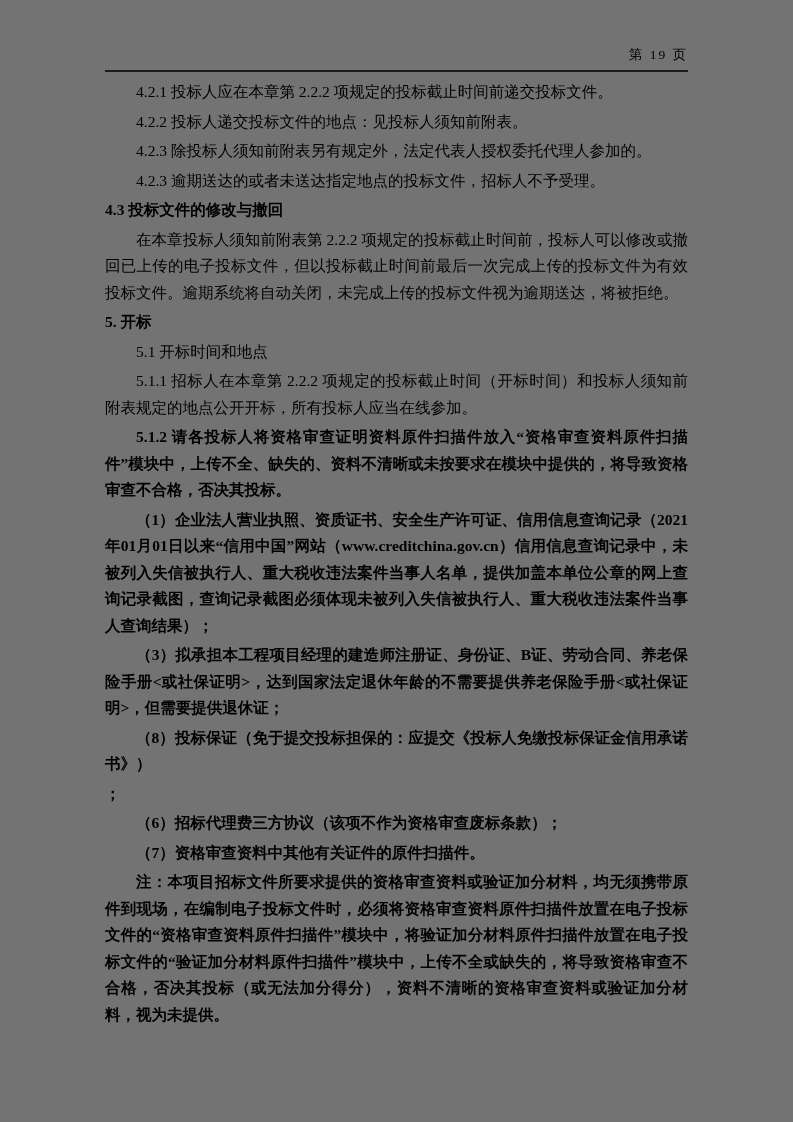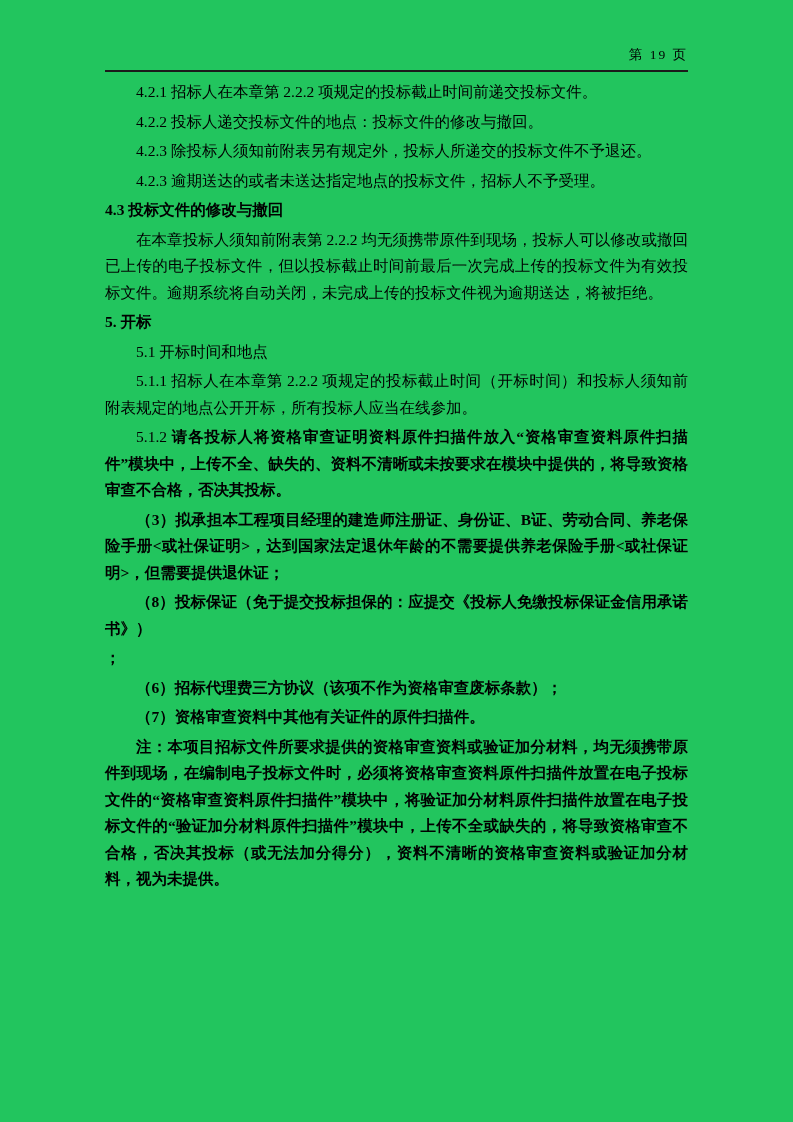--- a/index.html
+++ b/index.html
@@ -5,21 +5,21 @@
   html, body {
     margin: 0;
     padding: 0;
     background: #ffffff;
   }
   .page {
     position: relative;
     width: 793px;
     height: 1122px;
     margin: 0 auto;
-    background: #22c55e;
+    background: #737373;
     box-sizing: border-box;
     padding: 46px 105px 0 105px;
     font-family: "Liberation Serif", "DejaVu Serif", serif;
     color: #000000;
     overflow: hidden;
   }
   .page-header {
     text-align: right;
     font-size: 13.5px;
     line-height: 18px;
@@ -33,48 +33,49 @@
   .content p {
     margin: 0 0 3px 0;
     font-size: 15.5px;
     line-height: 26.5px;
     text-align: justify;
     word-break: break-all;
   }
   .h { font-weight: bold; }          
   .ind { text-indent: 31px; }        
   .b { font-weight: bold; }          
-  .reg { font-weight: normal; }
+  .reg { font-weight: bold; }
 </style>
 </head>
 <body>
 
 <div class="page">
 
   <div class="page-header">
     <span>第 19 页</span>
   </div>
 
   <div class="content">
 
 
-    <p class="ind">4.2.1 招标人在本章第 2.2.2 项规定的投标截止时间前递交投标文件。</p>
-    <p class="ind">4.2.2 投标人递交投标文件的地点：投标文件的修改与撤回。</p>
-    <p class="ind">4.2.3 除投标人须知前附表另有规定外，投标人所递交的投标文件不予退还。</p>
+    <p class="ind">4.2.1 投标人应在本章第 2.2.2 项规定的投标截止时间前递交投标文件。</p>
+    <p class="ind">4.2.2 投标人递交投标文件的地点：见投标人须知前附表。</p>
+    <p class="ind">4.2.3 除投标人须知前附表另有规定外，法定代表人授权委托代理人参加的。</p>
     <p class="ind">4.2.3 逾期送达的或者未送达指定地点的投标文件，招标人不予受理。</p>
 
     <p class="h">4.3 投标文件的修改与撤回</p>
-    <p class="ind">在本章投标人须知前附表第 2.2.2 均无须携带原件到现场，投标人可以修改或撤回已上传的电子投标文件，但以投标截止时间前最后一次完成上传的投标文件为有效投标文件。逾期系统将自动关闭，未完成上传的投标文件视为逾期送达，将被拒绝。</p>
+    <p class="ind">在本章投标人须知前附表第 2.2.2 项规定的投标截止时间前，投标人可以修改或撤回已上传的电子投标文件，但以投标截止时间前最后一次完成上传的投标文件为有效投标文件。逾期系统将自动关闭，未完成上传的投标文件视为逾期送达，将被拒绝。</p>
 
     <p class="h">5. 开标</p>
     <p class="ind">5.1 开标时间和地点</p>
     <p class="ind">5.1.1 招标人在本章第 2.2.2 项规定的投标截止时间（开标时间）和投标人须知前附表规定的地点公开开标，所有投标人应当在线参加。</p>
 
     <p class="ind"><span class="reg">5.1.2 </span><span class="b">请各投标人将资格审查证明资料原件扫描件放入“资格审查资料原件扫描件”模块中，上传不全、缺失的、资料不清晰或未按要求在模块中提供的，将导致资格审查不合格，否决其投标。</span></p>
 
+    <p class="ind b">（1）企业法人营业执照、资质证书、安全生产许可证、信用信息查询记录（2021年01月01日以来“信用中国”网站（www.creditchina.gov.cn）信用信息查询记录中，未被列入失信被执行人、重大税收违法案件当事人名单，提供加盖本单位公章的网上查询记录截图，查询记录截图必须体现未被列入失信被执行人、重大税收违法案件当事人查询结果）；</p>
     <p class="ind b">（3）拟承担本工程项目经理的建造师注册证、身份证、B证、劳动合同、养老保险手册&lt;或社保证明&gt;，达到国家法定退休年龄的不需要提供养老保险手册&lt;或社保证明&gt;，但需要提供退休证；</p>
     <p class="ind b">（8）投标保证（免于提交投标担保的：应提交《投标人免缴投标保证金信用承诺书》）</p>
     <p class="b">；</p>
     <p class="ind b">（6）招标代理费三方协议（该项不作为资格审查废标条款）；</p>
     <p class="ind b">（7）资格审查资料中其他有关证件的原件扫描件。</p>
 
     <p class="ind b">注：本项目招标文件所要求提供的资格审查资料或验证加分材料，均无须携带原件到现场，在编制电子投标文件时，必须将资格审查资料原件扫描件放置在电子投标文件的“资格审查资料原件扫描件”模块中，将验证加分材料原件扫描件放置在电子投标文件的“验证加分材料原件扫描件”模块中，上传不全或缺失的，将导致资格审查不合格，否决其投标（或无法加分得分），资料不清晰的资格审查资料或验证加分材料，视为未提供。</p>
 
   </div>
 

